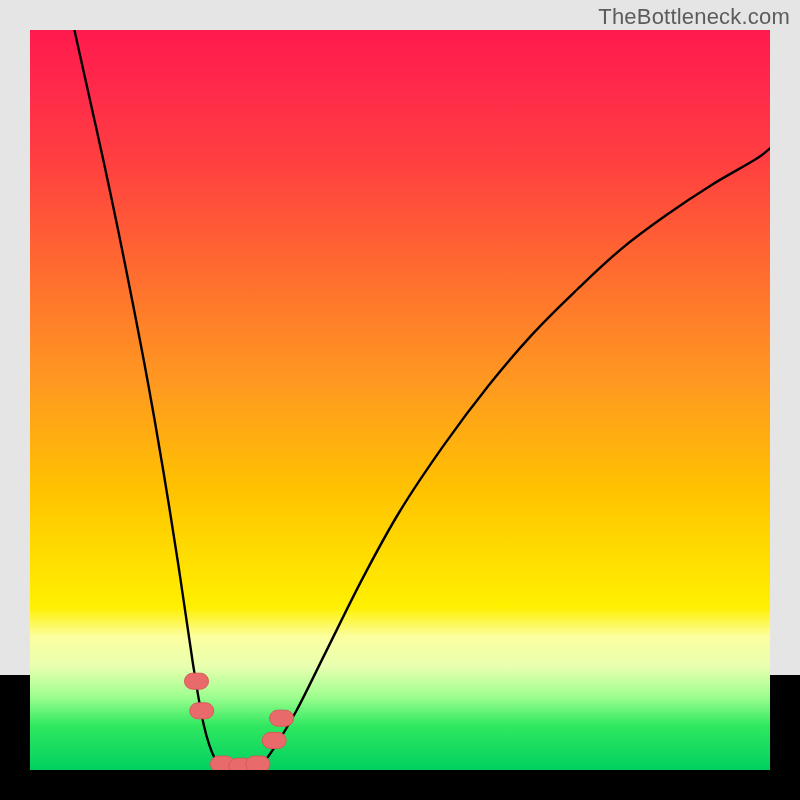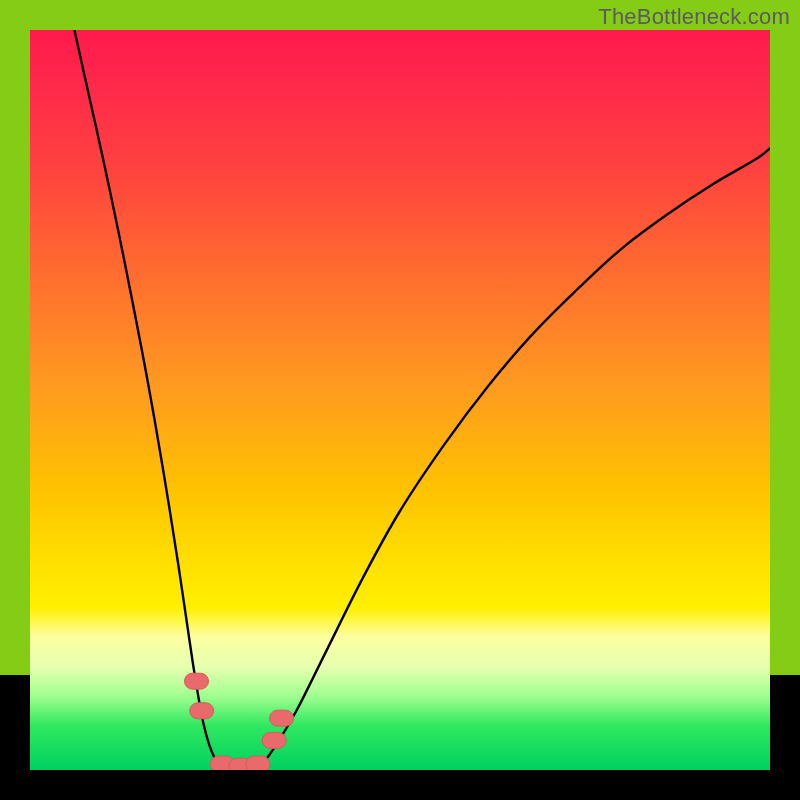--- a/index.html
+++ b/index.html
@@ -10,21 +10,21 @@
     overflow: hidden;
     background: #000;
     font-family: Arial, Helvetica, sans-serif;
   }
   .frame {
     position: absolute;
     left: 0;
     top: 0;
     width: 800px;
     height: 675px;
-    background: #84cc16;
+    background: #e5e5e5;
   }
   .plot {
     position: absolute;
     left: 30px;
     top: 30px;
     width: 740px;
     height: 740px;
     background: linear-gradient(to bottom,
       #ff1a4d 0%,
       #ff2a4a 8%,

